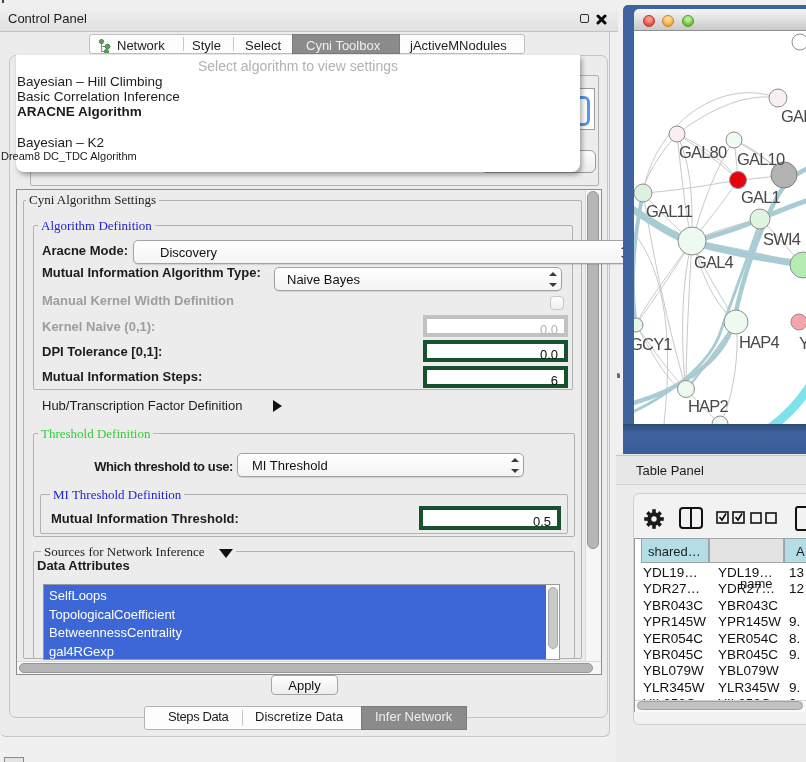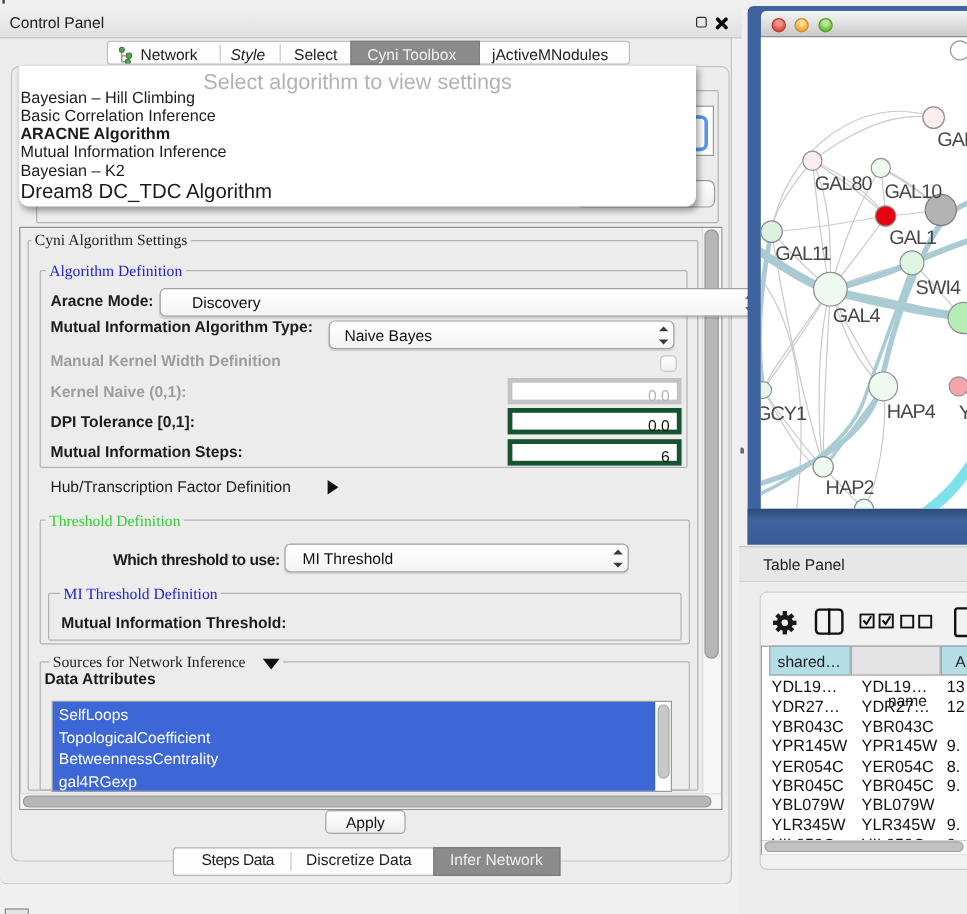--- a/index.html
+++ b/index.html
@@ -36,42 +36,41 @@
 <div class="abs" style="left:99px;top:37px;width:13px;height:16px;">
   <svg width="13" height="16" viewBox="0 0 13 16">
     <path d="M2.5 5 L2.5 14.5 M2.5 9.5 L7 9.5 M2.5 14.5 L6.5 14.5" stroke="#8d8d8d" stroke-width="1.1" fill="none"></path>
     <circle cx="2.5" cy="4.5" r="2.1" fill="#55a556" stroke="#3a7c3c" stroke-width="0.9"></circle>
     <circle cx="8.5" cy="9.5" r="2.3" fill="#55a556" stroke="#3a7c3c" stroke-width="0.9"></circle>
     <circle cx="7.5" cy="14.5" r="2.1" fill="#55a556" stroke="#3a7c3c" stroke-width="0.9"></circle>
   </svg>
 </div>
 <div class="abs t13" style="left:117px;top:38px;">Network</div>
 <div class="abs" style="left:183px;top:37px;width:1px;height:14px;background:#c8c8c8;"></div>
-<div class="abs t13" style="left:192px;top:38px;font-style:italic;">Style</div>
+<div class="abs t13" style="left:192px;top:38px;">Style</div>
 <div class="abs" style="left:233px;top:37px;width:1px;height:14px;background:#c8c8c8;"></div>
 <div class="abs t13" style="left:245px;top:38px;">Select</div>
 <div class="abs" style="left:292px;top:34px;width:108px;height:20px;background:#8b8b8b;border:1px solid #7c7c7c;"></div>
 <div class="abs" style="left:306px;top:38px;font-size:13px;color:#efefef;">Cyni Toolbox</div>
 <div class="abs t13" style="left:410px;top:38px;">jActiveMNodules</div>
 
 <div class="abs" style="left:9px;top:55px;width:599px;height:663px;background:#ececec;border:1px solid #c4c4c4;border-radius:7px;"></div>
 
 <div class="abs" style="left:30px;top:75px;width:569px;height:111px;border:1px solid #b2b2b2;border-radius:2px;"></div>
 <div class="abs" style="left:430px;top:88px;width:165px;height:42px;background:#fff;border:1px solid #9c9c9c;"></div>
 <div class="abs" style="left:566px;top:96px;width:24px;height:30px;border:3px solid #5598e8;border-radius:6px;background:#fff;"></div>
 <div class="abs" style="left:480px;top:150px;width:116px;height:23px;background:linear-gradient(#fdfdfd,#ececec);border:1px solid #9c9c9c;border-radius:6px;"></div>
 
 <div class="abs" style="left:16px;top:55px;width:564px;height:117px;background:#ffffff;border-radius:0 0 8px 8px;box-shadow:2px 3px 5px rgba(0,0,0,0.35);"></div>
-<div class="abs" style="left:16px;top:58px;width:564px;text-align:center;font-size:18px;color:#b2b2b2;">Select algorithm to view settings</div>
+<div class="abs" style="left:16px;top:58px;width:564px;text-align:center;font-size:14px;color:#b2b2b2;">Select algorithm to view settings</div>
 <div class="abs t13" style="left:17px;top:74px;font-size:13.5px;">Bayesian – Hill Climbing</div>
 <div class="abs t13" style="left:17px;top:89px;font-size:13.5px;">Basic Correlation Inference</div>
 <div class="abs t13 b" style="left:17px;top:104px;font-size:13.5px;">ARACNE Algorithm</div>
-<div class="abs t13" style="left:17px;top:119px;font-size:13.5px;">Mutual Information Inference</div>
 <div class="abs t13" style="left:17px;top:135px;font-size:13.5px;">Bayesian – K2</div>
-<div class="abs t13" style="left:17px;top:150px;font-size:17px;">Dream8 DC_TDC Algorithm</div>
+<div class="abs t13" style="left:1px;top:150px;font-size:11px;">Dream8 DC_TDC Algorithm</div>
 
 <div class="abs" style="left:16px;top:189px;width:586px;height:486px;border:1px solid #8e8e8e;background:#ececec;"></div>
 
 <div class="abs" style="left:585px;top:190px;width:16px;height:471px;background:#f6f6f6;border-left:1px solid #dadada;"></div>
 <div class="abs" style="left:587px;top:191px;width:12px;height:358px;background:#b6b6b6;border:1px solid #979797;border-radius:6px;"></div>
 
 <div class="abs" style="left:17px;top:661px;width:584px;height:13px;background:#f6f6f6;border-top:1px solid #dadada;"></div>
 <div class="abs" style="left:19px;top:663px;width:574px;height:10px;background:#b6b6b6;border:1px solid #979797;border-radius:5px;"></div>
 
 <div class="grp" style="left:23px;top:200px;width:559px;height:459px;"></div>
@@ -112,20 +111,21 @@
 
 <div class="abs t13 b" style="left:60px;top:459px;width:173px;text-align:right;letter-spacing:-0.4px;">Which threshold to use:</div>
 <div class="combo" style="left:237px;top:453px;width:287px;height:24px;">
       <span class="ctext" style="left:14px;">MI Threshold</span>
       <span class="spn"></span>
     </div>
 
 <div class="grp" style="left:40px;top:494px;width:528px;height:40px;"></div>
 <div class="gtitle" style="left:50px;top:487px;color:#2323cd;">MI Threshold Definition</div>
 <div class="abs t13 b" style="left:51px;top:511px;">Mutual Information Threshold:</div>
+<div class="field" style="left:419px;top:506px;width:142px;height:24px;padding-top:4px;">0.5</div>
 
 <div class="grp" style="left:33px;top:551px;width:542px;height:108px;"></div>
 <div class="gtitle" style="left:41px;top:544px;color:#222;">Sources for Network Inference <span style="display:inline-block;width:0;height:0;border-left:7px solid transparent;border-right:7px solid transparent;border-top:9px solid #111;vertical-align:middle;margin-left:11px;"></span></div>
 <div class="abs t13 b" style="left:37px;top:558px;">Data Attributes</div>
 <div class="abs" style="left:43px;top:584px;width:517px;height:76px;background:#fff;border:1px solid #999;"></div>
 <div class="abs" style="left:44px;top:585px;width:502px;height:74px;background:#3d67d6;"></div>
 <div class="abs" style="left:49px;top:587px;font-size:13px;color:#fff;line-height:18.6px;">SelfLoops<br>TopologicalCoefficient<br>BetweennessCentrality<br>gal4RGexp</div>
 <div class="abs" style="left:548px;top:587px;width:10px;height:62px;background:#c9c9c9;border:1px solid #a8a8a8;border-radius:5px;"></div>
 
 <div class="abs" style="left:271px;top:675px;width:67px;height:20px;background:linear-gradient(#ffffff,#ededed);border:1px solid #a5a5a5;border-radius:4px;text-align:center;font-size:13px;color:#111;padding-top:2px;">Apply</div>

